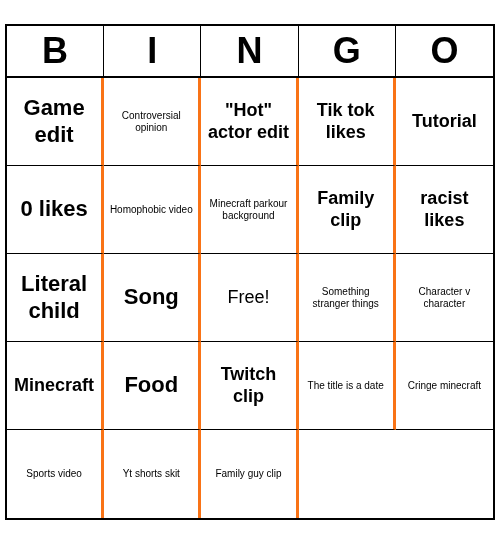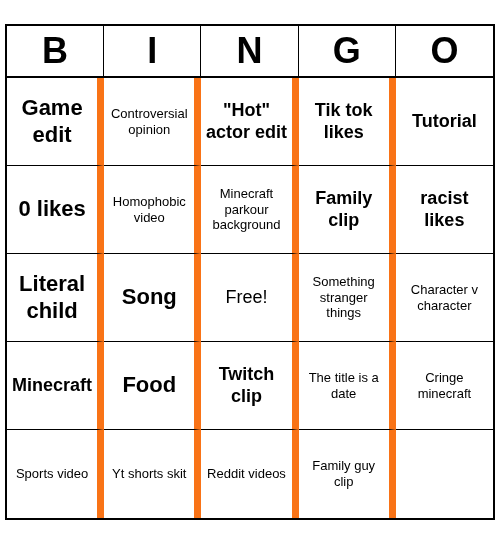--- a/index.html
+++ b/index.html
@@ -30,21 +30,21 @@
     }
     .bingo-header-cell:last-child {
       border-right: none;
     }
     .bingo-grid {
       display: grid;
       grid-template-columns: repeat(5, 1fr);
       grid-template-rows: repeat(5, 1fr);
     }
     .bingo-cell {
-      border-right: 7px solid #f97316;
+      border-right: 3px solid #f97316;
       border-bottom: 1px solid #000;
       display: flex;
       align-items: center;
       justify-content: center;
       text-align: center;
       padding: 4px;
       min-height: 88px;
       line-height: 1.2;
     }
     .bingo-cell:nth-child(5n) {
@@ -58,21 +58,21 @@
     }
     .cell-text.large {
       font-size: 22px;
       font-weight: bold;
     }
     .cell-text.medium {
       font-size: 18px;
       font-weight: bold;
     }
     .cell-text.small {
-      font-size: 13px;
+      font-size: 10px;
     }
     .cell-text.free {
       font-size: 18px;
       font-weight: normal;
     }
   </style>
 </head>
 <body>
 
 <div class="bingo-card">
@@ -144,19 +144,16 @@
       <div class="bingo-cell">
         <span class="cell-text small">Cringe minecraft</span>
       </div>
       <div class="bingo-cell">
         <span class="cell-text small">Sports video</span>
       </div>
       <div class="bingo-cell">
         <span class="cell-text small">Yt shorts skit</span>
       </div>
       <div class="bingo-cell">
-        <span class="cell-text small">Reddit videos</span>
-      </div>
-      <div class="bingo-cell">
         <span class="cell-text small">Family guy clip</span>
       </div>
     </div>
 </div>
 
 </body></html>

